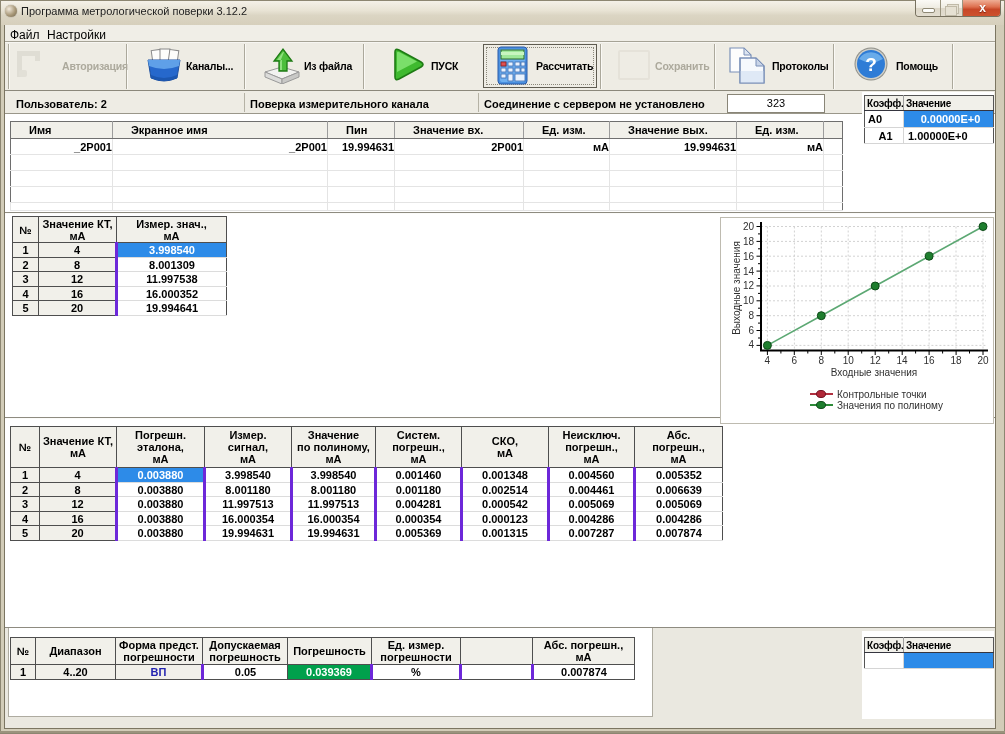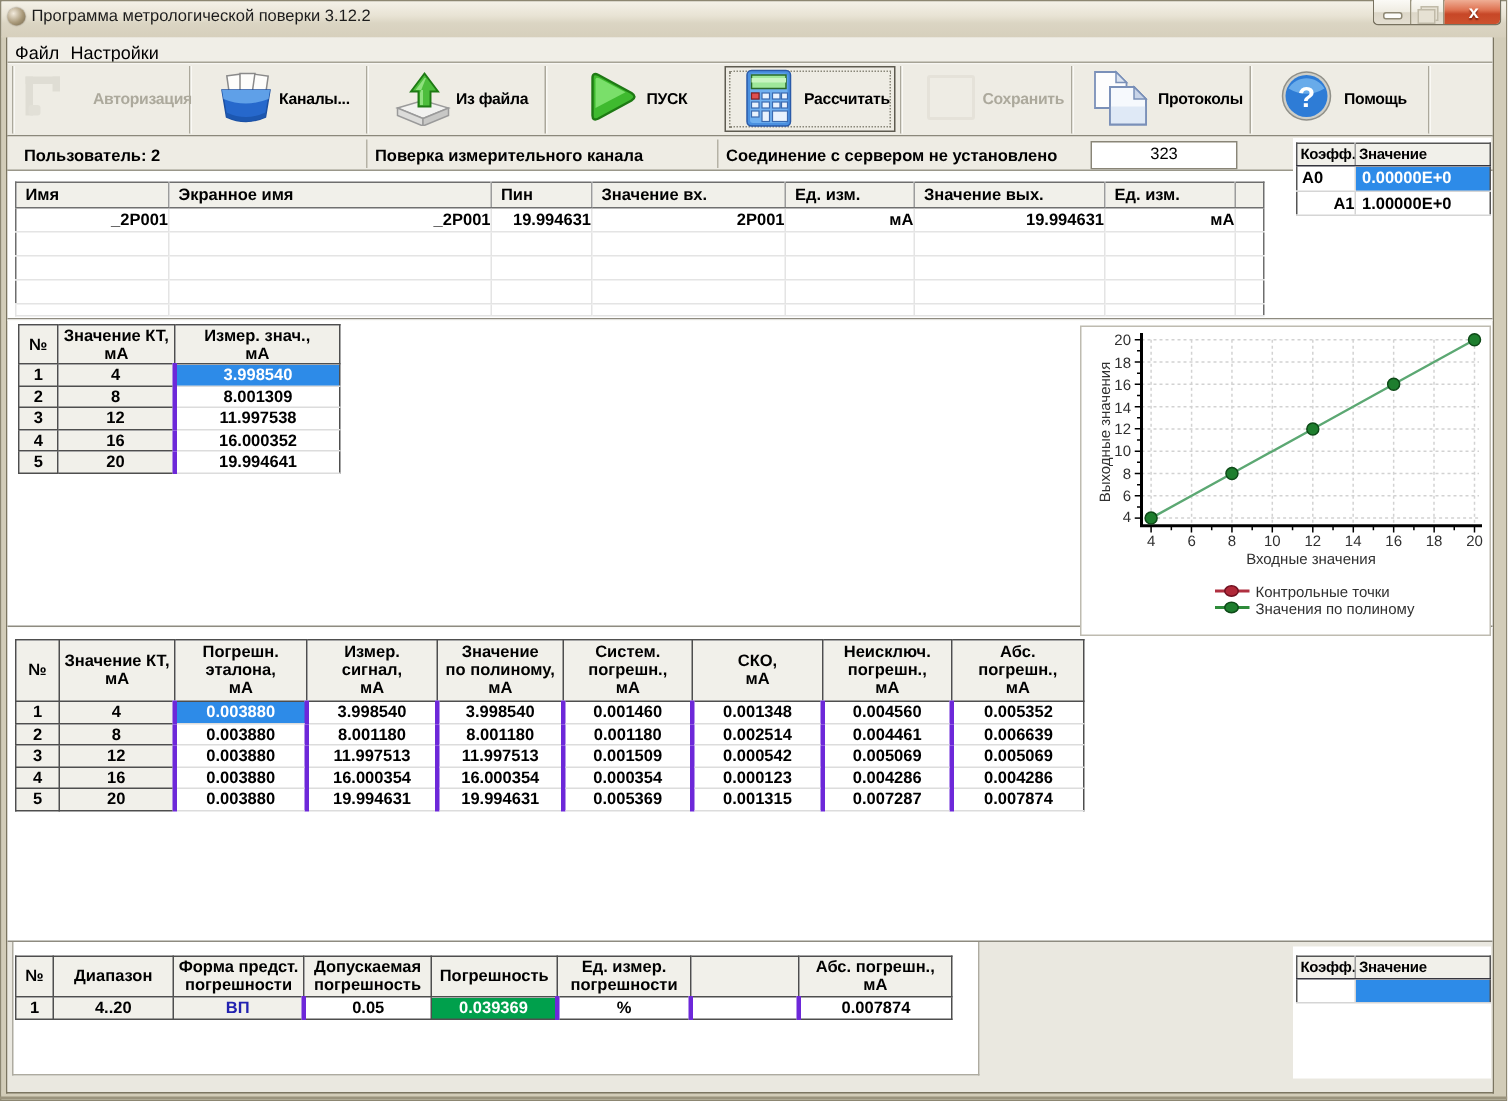--- a/index.html
+++ b/index.html
@@ -10,21 +10,21 @@
 table.g{border-collapse:collapse;table-layout:fixed;position:absolute;background:#fff}
 table.g td{font-size:11px;font-weight:bold;text-align:center;padding:0;overflow:hidden;white-space:nowrap;color:#000}
 .hd{background:#F1F0EA;border:1px solid #4E4E4E}
 .gc{background:#F1F0EA;border:1px solid #4E4E4E}
 .wc{background:#fff;border-left:3px solid #6d28d9;border-right:1px solid #4E4E4E;border-bottom:1px solid #DCDCDC}
 .sel{background:#2D8BE8 !important;color:#fff !important}
 .vsep{position:absolute;width:1px;background:#ABA89B;top:44px;height:45px}
 .vsep:after{content:"";position:absolute;left:1px;top:0;width:1px;height:45px;background:#FAF9F5}
 #chan{border:1px solid #6E6E6E}
 #chan tr.ch{height:17px}
-#chan tr.ch td{background:#F1F0EA;border:1px solid #9C9C9C;border-top:none;text-align:left;padding-left:6px;border-bottom:1px solid #707070}
+#chan tr.ch td{background:#F1F0EA;border:1px solid #9C9C9C;border-top:none;text-align:left;padding-left:18px;border-bottom:1px solid #707070}
 #chan tr.ch td:first-child{border-left:none}
 #chan tr.ch td:last-child{border-right:none}
 #chan tr.cr{height:16px}
 #chan tr.cr2{height:8px}
 #chan tr.cr td,#chan tr.cr2 td{background:#fff;border-left:1px solid #E4E4E4;border-bottom:1px solid #E4E4E4;text-align:right;padding-left:6px}
 #chan td:first-child{padding-left:3px}
 #chan tr.cr td:first-child{border-left:none}
 #coef1,#coef2{border:1px solid #555}
 tr.kh{height:15px}
 tr.kh td{background:#F1F0EA;border:1px solid #9C9C9C;border-top:none;border-bottom:1px solid #35353F;text-align:left;padding-left:2px;font-size:10px;letter-spacing:-0.2px}
@@ -257,24 +257,24 @@
         <col style="width:39px">
         <col style="width:90px">
       </colgroup>
 <tbody>
         <tr class="kh">
           <td>Коэфф.</td>
           <td>Значение</td>
         </tr>
 <tr class="kr" style="height:17px">
           <td style="text-align:left;padding-left:3px">A0</td>
-          <td class="sel" style="text-align:left;padding-left:4px">0.00000E+0</td>
+          <td class="sel" style="text-align:center;padding-left:4px">0.00000E+0</td>
         </tr>
 <tr class="kr" style="height:16px">
-          <td style="text-align:right;padding-left:3px">A1</td>
+          <td style="text-align:center;padding-left:3px">A1</td>
           <td style="text-align:left;padding-left:4px">1.00000E+0</td>
         </tr>
 </tbody>
     </table>
 
 <table class="g" id="kt" style="left:12px;top:216px;width:214px">
 <colgroup>
         <col style="width:26px">
         <col style="width:78px">
         <col style="width:110px">
@@ -358,21 +358,21 @@
           <td class="wc">0.002514</td>
           <td class="wc">0.004461</td>
           <td class="wc">0.006639</td>
         </tr>
 <tr style="height:15px">
           <td class="gc">3</td>
           <td class="gc">12</td>
           <td class="wc">0.003880</td>
           <td class="wc">11.997513</td>
           <td class="wc">11.997513</td>
-          <td class="wc">0.001509</td>
+          <td class="wc">0.004281</td>
           <td class="wc">0.000542</td>
           <td class="wc">0.005069</td>
           <td class="wc">0.005069</td>
         </tr>
 <tr style="height:14px">
           <td class="gc">4</td>
           <td class="gc">16</td>
           <td class="wc">0.003880</td>
           <td class="wc">16.000354</td>
           <td class="wc">16.000354</td>

